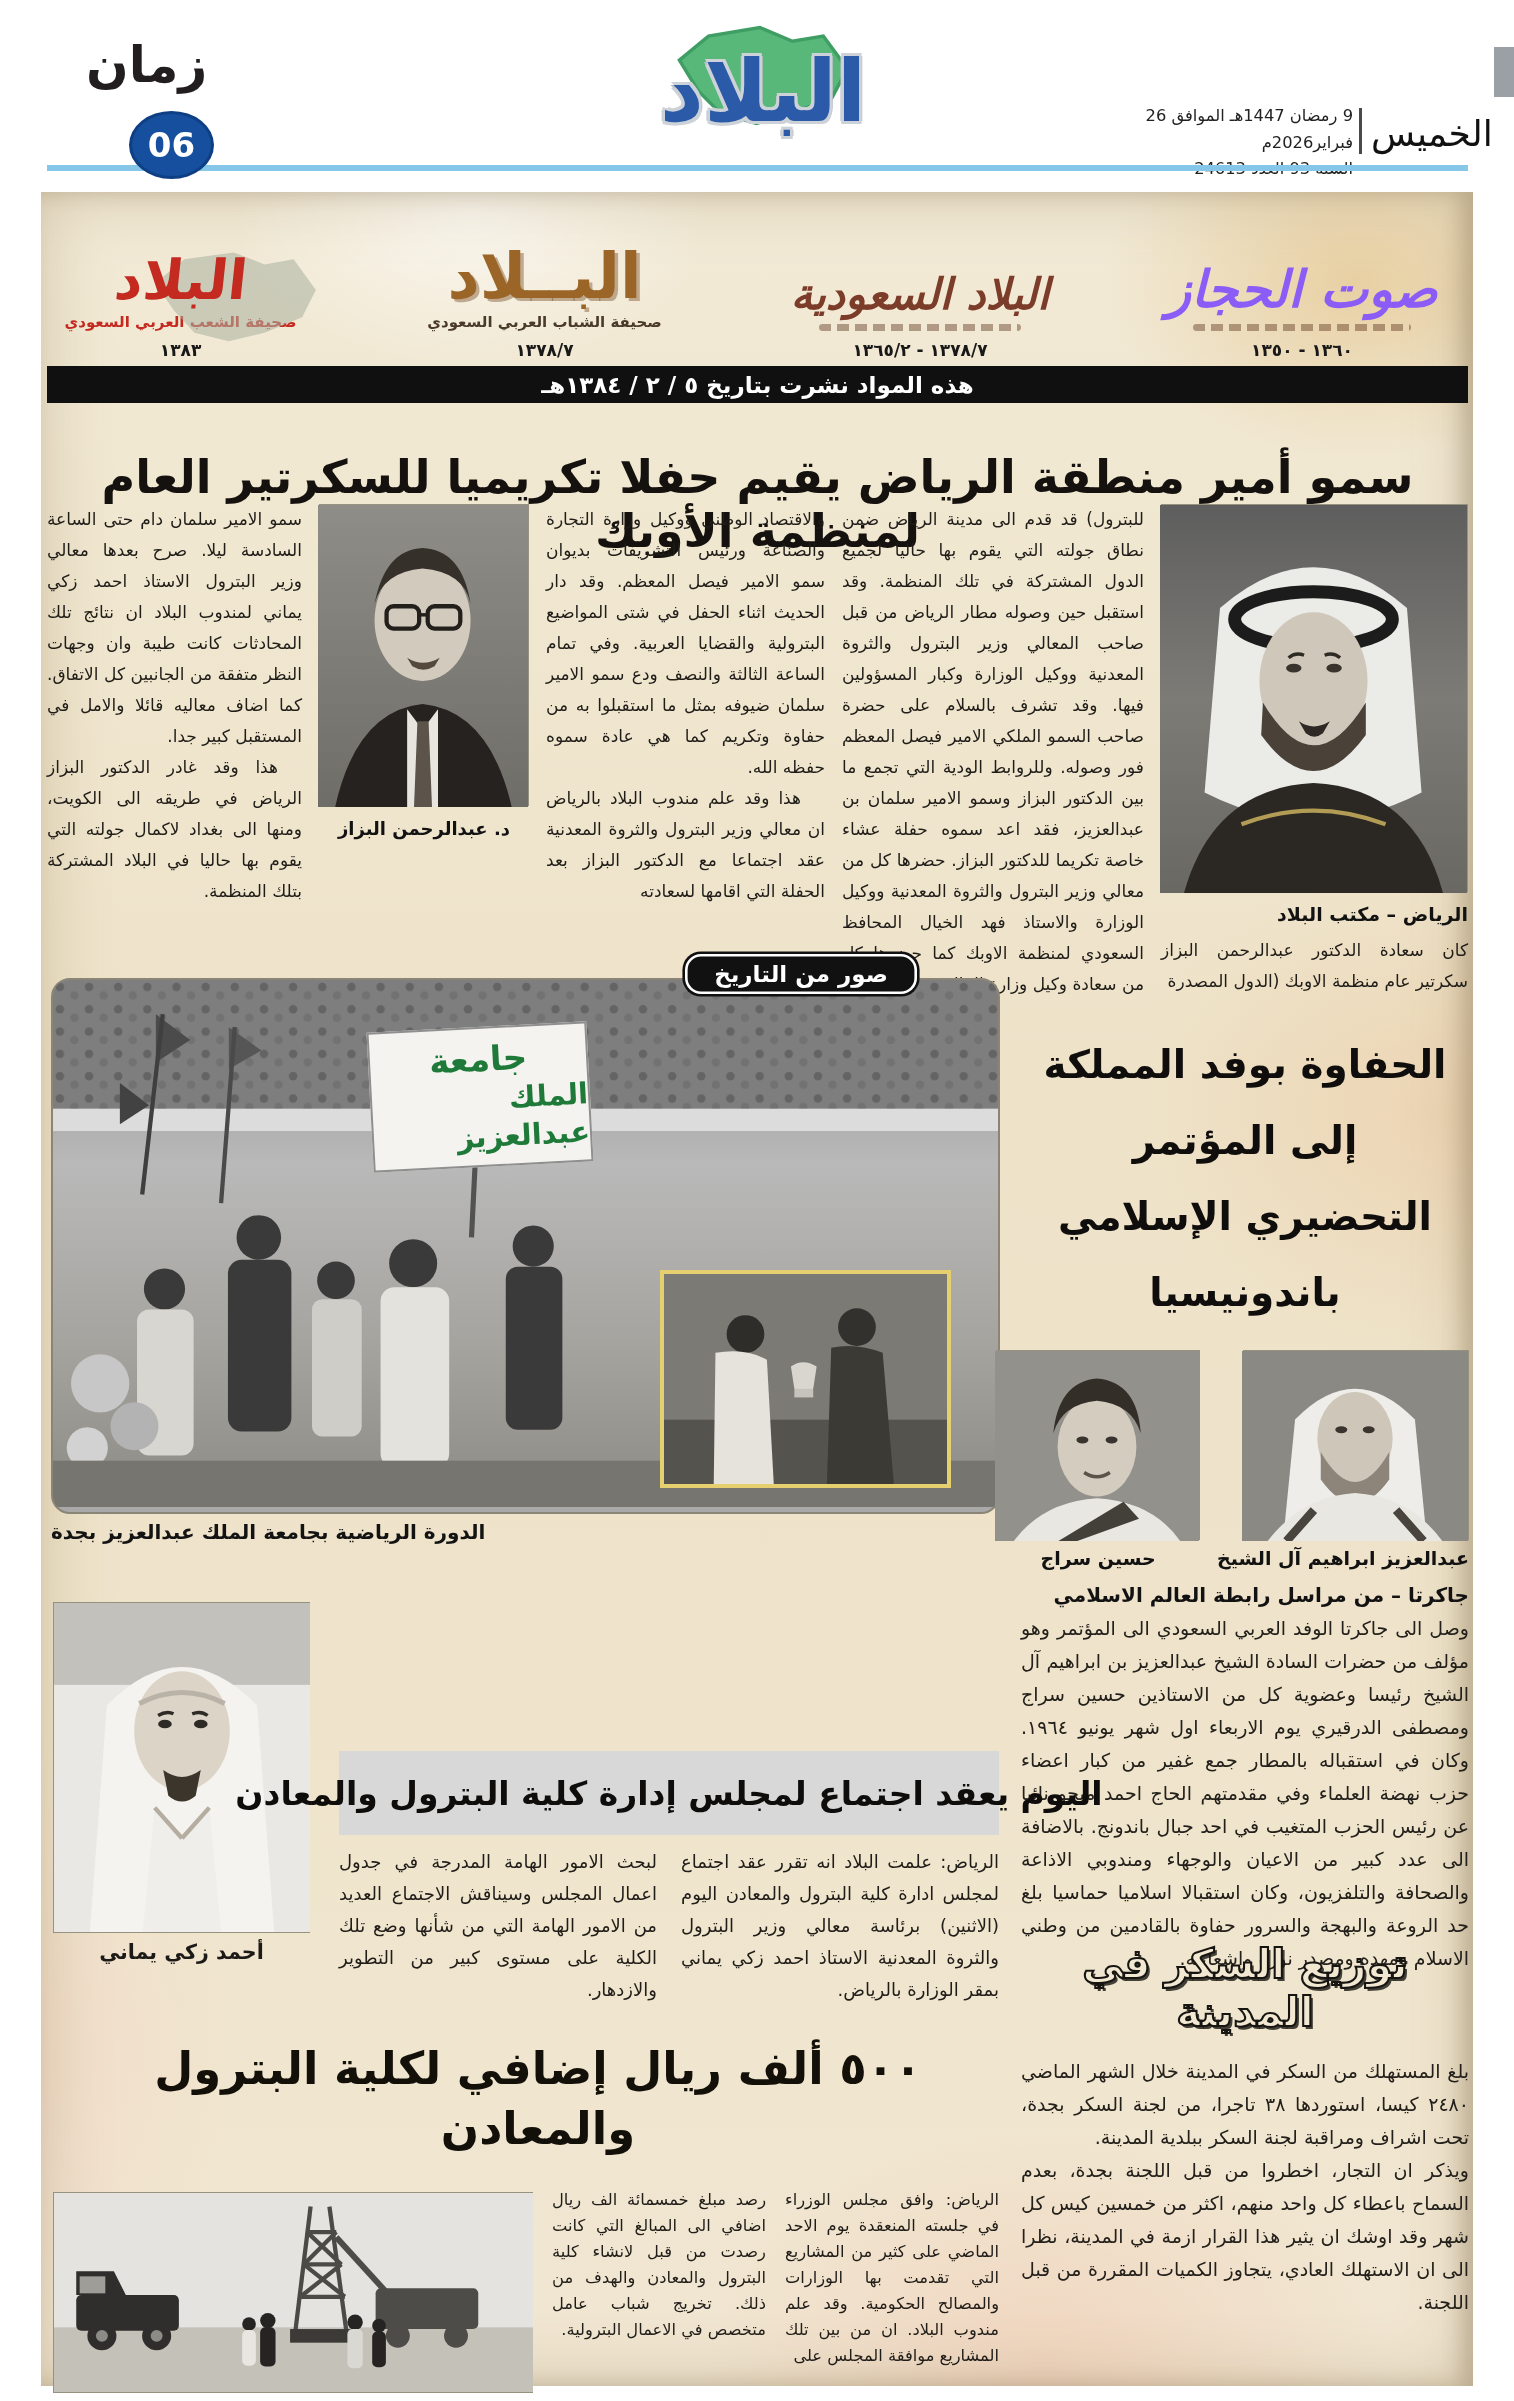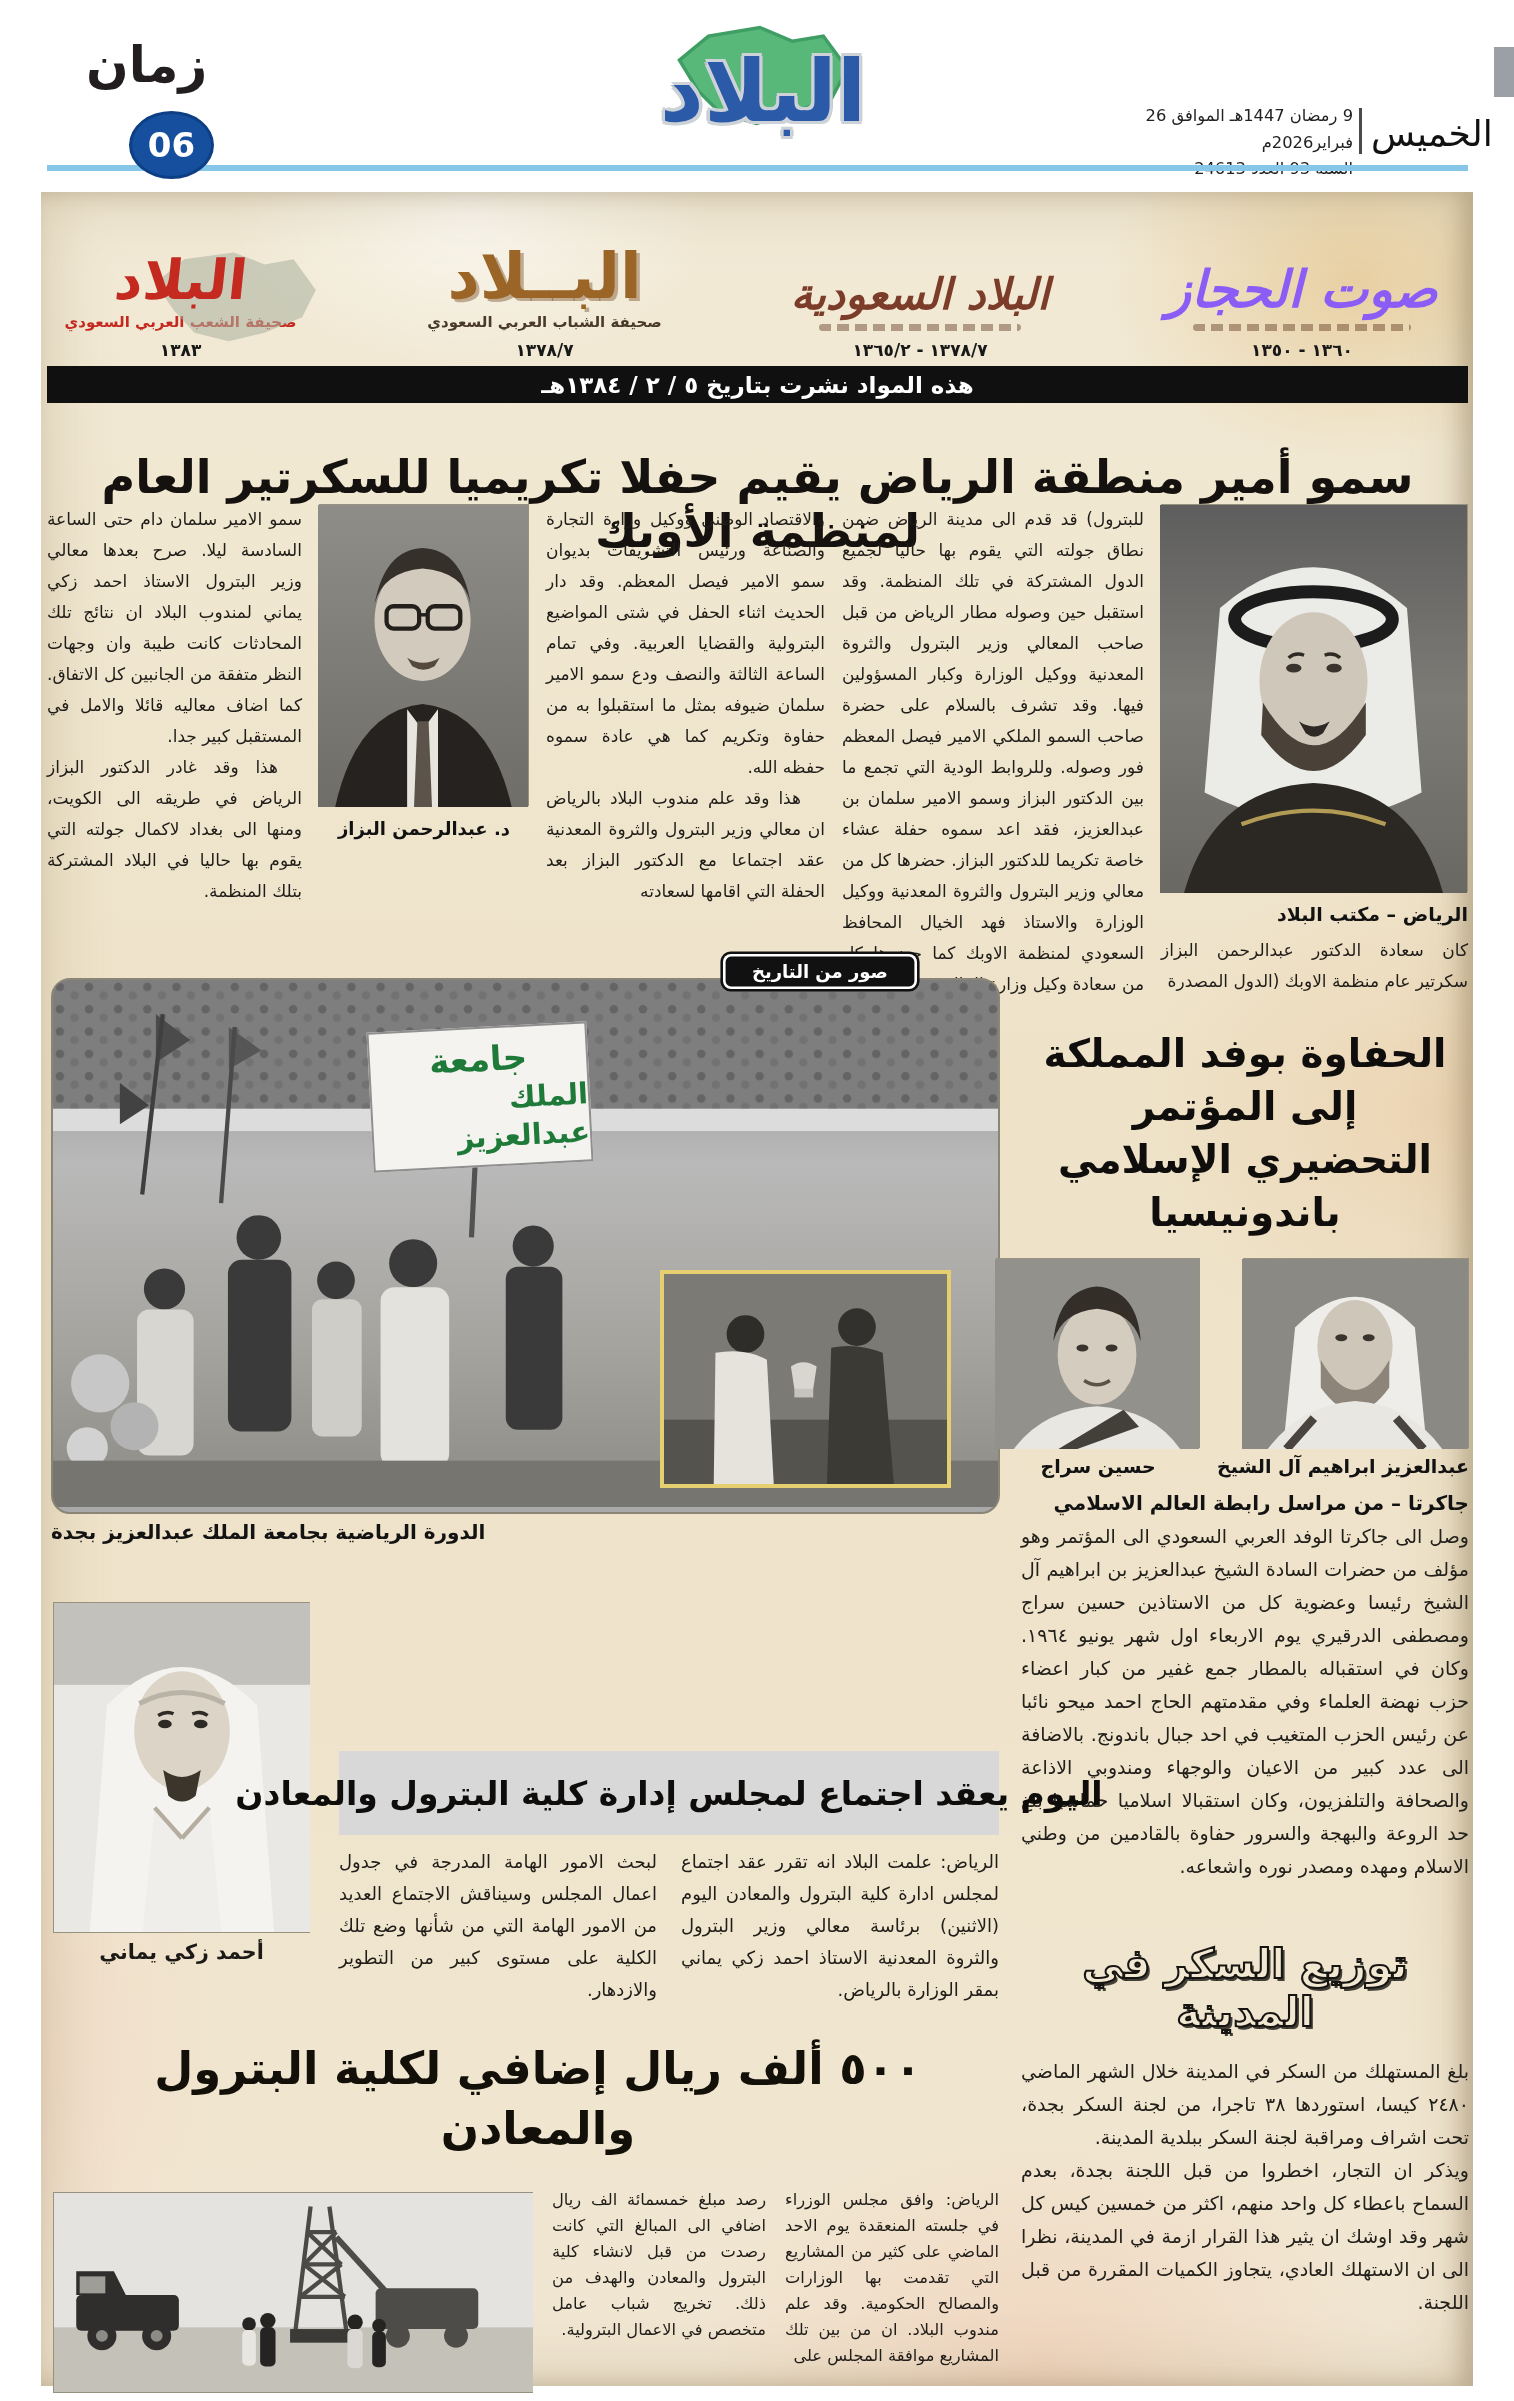--- a/index.html
+++ b/index.html
@@ -61,35 +61,35 @@
   .a1-c4{width:210px;flex:none;}
   .a1-c5{width:255px;flex:none;}
   .a1-c1 .cap{font-size:19px;margin:6.9px 0 5.1px;text-align:right;}
   .a1-c4 .cap{font-size:18px;margin-top:6.9px;text-align:center;}
   .para + .para{text-indent:24px;}
 
   
   .hist-frame{left:51px;top:978px;width:945px;height:532px;z-index:2;border:2.6px solid #8a8577;
               border-radius:19px;background:#a9a9a9;overflow:visible;}
   .hist-inner{position:absolute;inset:0;border-radius:16.3px;overflow:hidden;}
-  .hist-badge{position:absolute;top:-26px;right:81px;background:#111;color:#fff;font-size:18px;font-weight:bold;
-              padding:6.9px 29px;border-radius:8px;box-shadow:inset 0 0 0 2.6px #fff,0 0 0 2.6px #111;direction:rtl;z-index:4;}
+  .hist-badge{position:absolute;top:-26px;right:81px;background:#111;color:#fff;font-size:23px;font-weight:bold;
+              padding:6.9px 29px;border-radius:16px;box-shadow:inset 0 0 0 2.6px #fff,0 0 0 2.6px #111;direction:rtl;z-index:4;}
   .hist-sign{position:absolute;left:317px;top:47px;width:216px;height:136px;background:#f4f3ef;border:2.6px solid #8f8f8f;
              transform:rotate(-3deg);display:flex;flex-direction:column;align-items:center;justify-content:center;
              direction:rtl;z-index:3;}
   .hist-sign .s1{color:#1f7a3a;font-size:34px;font-weight:bold;line-height:41px;}
   .hist-sign .s2{color:#1f7a3a;font-size:29px;font-weight:bold;line-height:38px;}
   .hist-inset{position:absolute;right:47px;bottom:24px;width:283px;height:210px;border:4.3px solid #e5cf6e;
               background:#6f6f6f;z-index:3;overflow:hidden;}
   .hist-caption{left:51px;top:1520px;width:945px;z-index:2;text-align:left;font-size:20px;font-weight:bold;
                 color:#131313;direction:rtl;}
 
   
   .indo{left:1021px;top:1027px;width:448px;z-index:2;direction:rtl;}
-  .indo-headline{text-align:center;font-size:39px;font-weight:bold;line-height:53px;color:#100e0c;}
+  .indo-headline{text-align:center;font-size:39px;font-weight:bold;line-height:76px;color:#100e0c;}
   .indo-photos{display:flex;direction:rtl;gap:17px;margin-top:19px;}
   .indo-ph{flex:none;}
   .indo-ph .cap{text-align:center;font-size:19px;margin-top:6.9px;}
   .indo-byline{font-size:20px;font-weight:bold;margin-top:13.7px;color:#121212;}
   .indo-body{margin-top:5.1px;font-size:19px;line-height:33px;text-align:justify;color:#23201b;}
 
   
   .sugar{left:1021px;top:1940px;width:448px;z-index:2;direction:rtl;}
   .sugar-headline{text-align:center;font-size:41px;font-weight:bold;letter-spacing:0.9px;color:#f2e8d2;
       -webkit-text-stroke:2.1px #171512;text-shadow:2.6px 3.4px 0 rgba(23,21,18,.8);}

